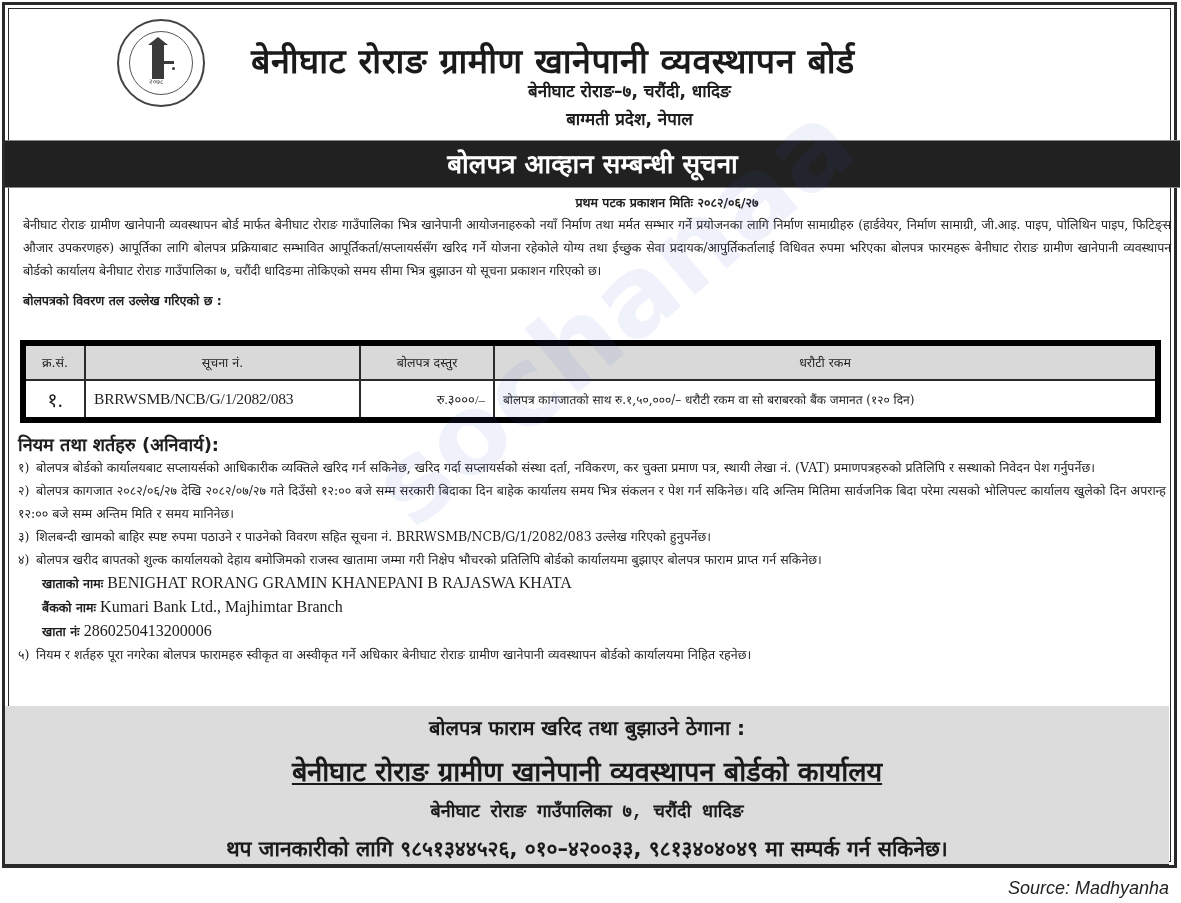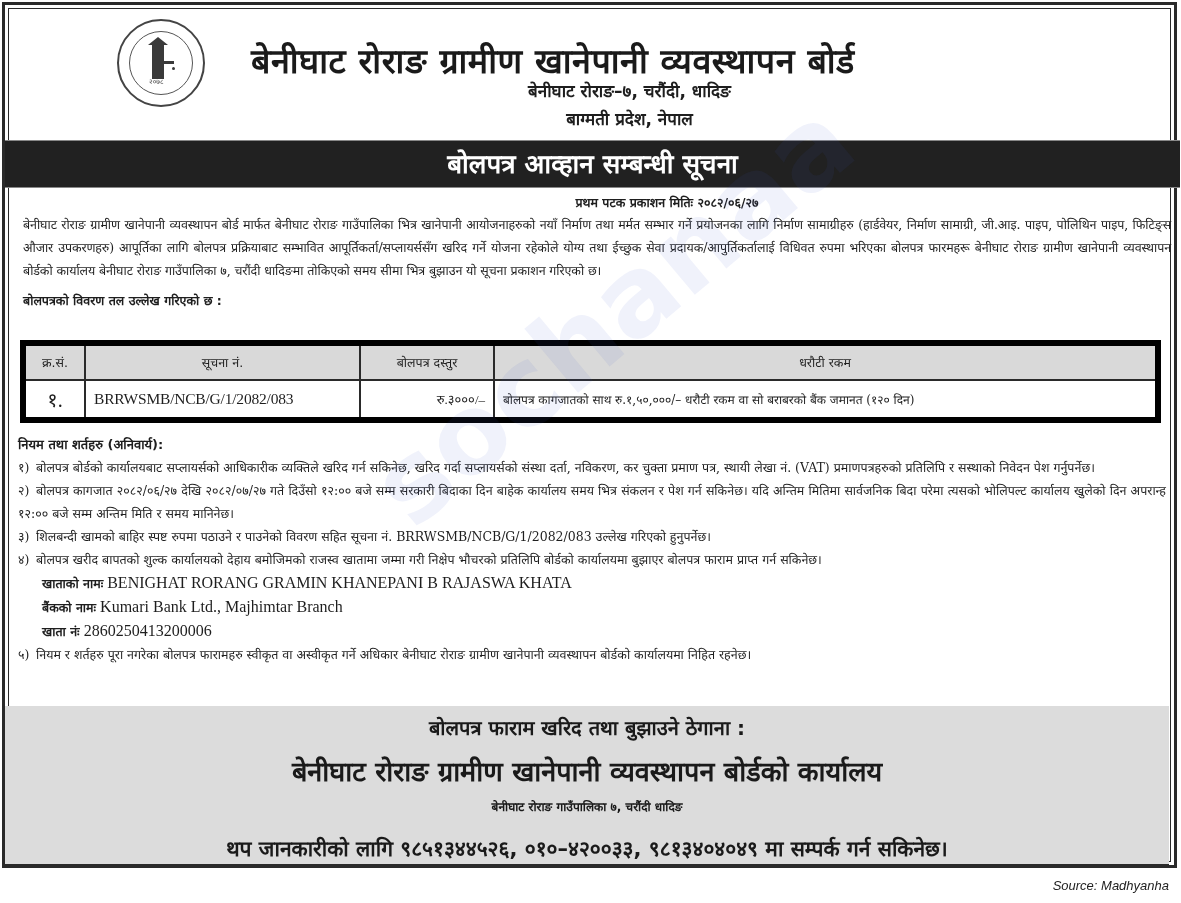--- a/index.html
+++ b/index.html
@@ -78,42 +78,42 @@
       height: 40px; border: 2px solid #2a2a2a; font-size: 13px;
       font-family: "Liberation Serif", serif; padding: 0 8px;
     }
     .td-sn { text-align: center; font-size: 20px !important; }
     .td-fee { text-align: right; margin-top: 23px; }
     .td-notice { font-size: 15.5px !important; letter-spacing: -0.2px; }
     .td-deposit { font-size: 12px !important; font-family: "DejaVu Serif", serif !important; }
 
     .terms { position: absolute; left: 18px; top: 434px; width: 1148px; }
     .terms-heading {
-      font-family: "DejaVu Sans", sans-serif; font-weight: bold; font-size: 13px;
+      font-family: "DejaVu Sans", sans-serif; font-weight: bold; font-size: 18px;
       line-height: 22px;
     }
     .term { font-size: 12.5px; line-height: 23px; text-align: justify; font-family: "DejaVu Serif", serif; }
     .term .num { display: inline-block; width: 18px; }
     .bank-line { padding-left: 24px; font-size: 12.5px; line-height: 23px; }
     .bank-line .lbl { font-family: "DejaVu Sans", sans-serif; font-weight: bold; }
     .bank-line .val { font-family: "Liberation Serif", serif; font-size: 16px; }
 
     .footer-box {
       position: absolute; left: 5px; top: 706px; width: 1164px; height: 161px;
       background: #dcdcdc; border-bottom: 3px solid #2a2a2a;
       text-align: center; font-family: "DejaVu Sans", sans-serif; font-weight: bold; color: #1a1a1a;
     }
     .fb-line1 { position: absolute; top: 8px; width: 100%; font-size: 20px; }
-    .fb-line2 { position: absolute; top: 46px; width: 100%; font-size: 27px; }
-    .fb-line3 { position: absolute; top: 92px; width: 100%; font-size: 12px; }
+    .fb-line2 { position: absolute; top: 46px; width: 100%; font-size: 27px; text-decoration: underline; }
+    .fb-line3 { position: absolute; top: 92px; width: 100%; font-size: 18px; font-family: Liberation Mono, monospace; }
     .fb-line4 { position: absolute; top: 128px; width: 100%; font-size: 21px; }
 
     .source {
       position: absolute; right: 12px; top: 878px; font-family: "Liberation Sans", sans-serif;
-      font-style: italic; font-size: 13px; color: #222;
+      font-style: italic; font-size: 18px; color: #222;
     }
 
     .watermark {
       position: absolute; left: 320px; top: 250px; font-family: "DejaVu Sans", sans-serif;
       font-weight: bold; font-size: 110px; color: rgba(60, 90, 200, 0.08);
       transform: rotate(-40deg); pointer-events: none;
     }
   </style>
 </head>
 <body>

